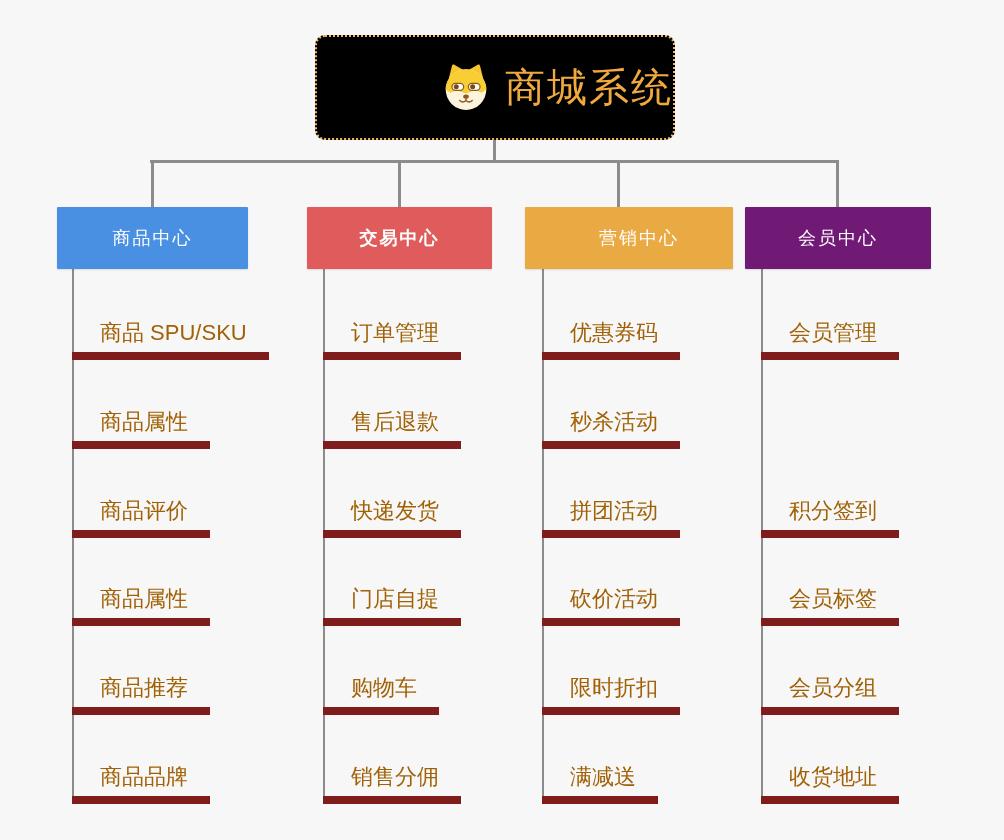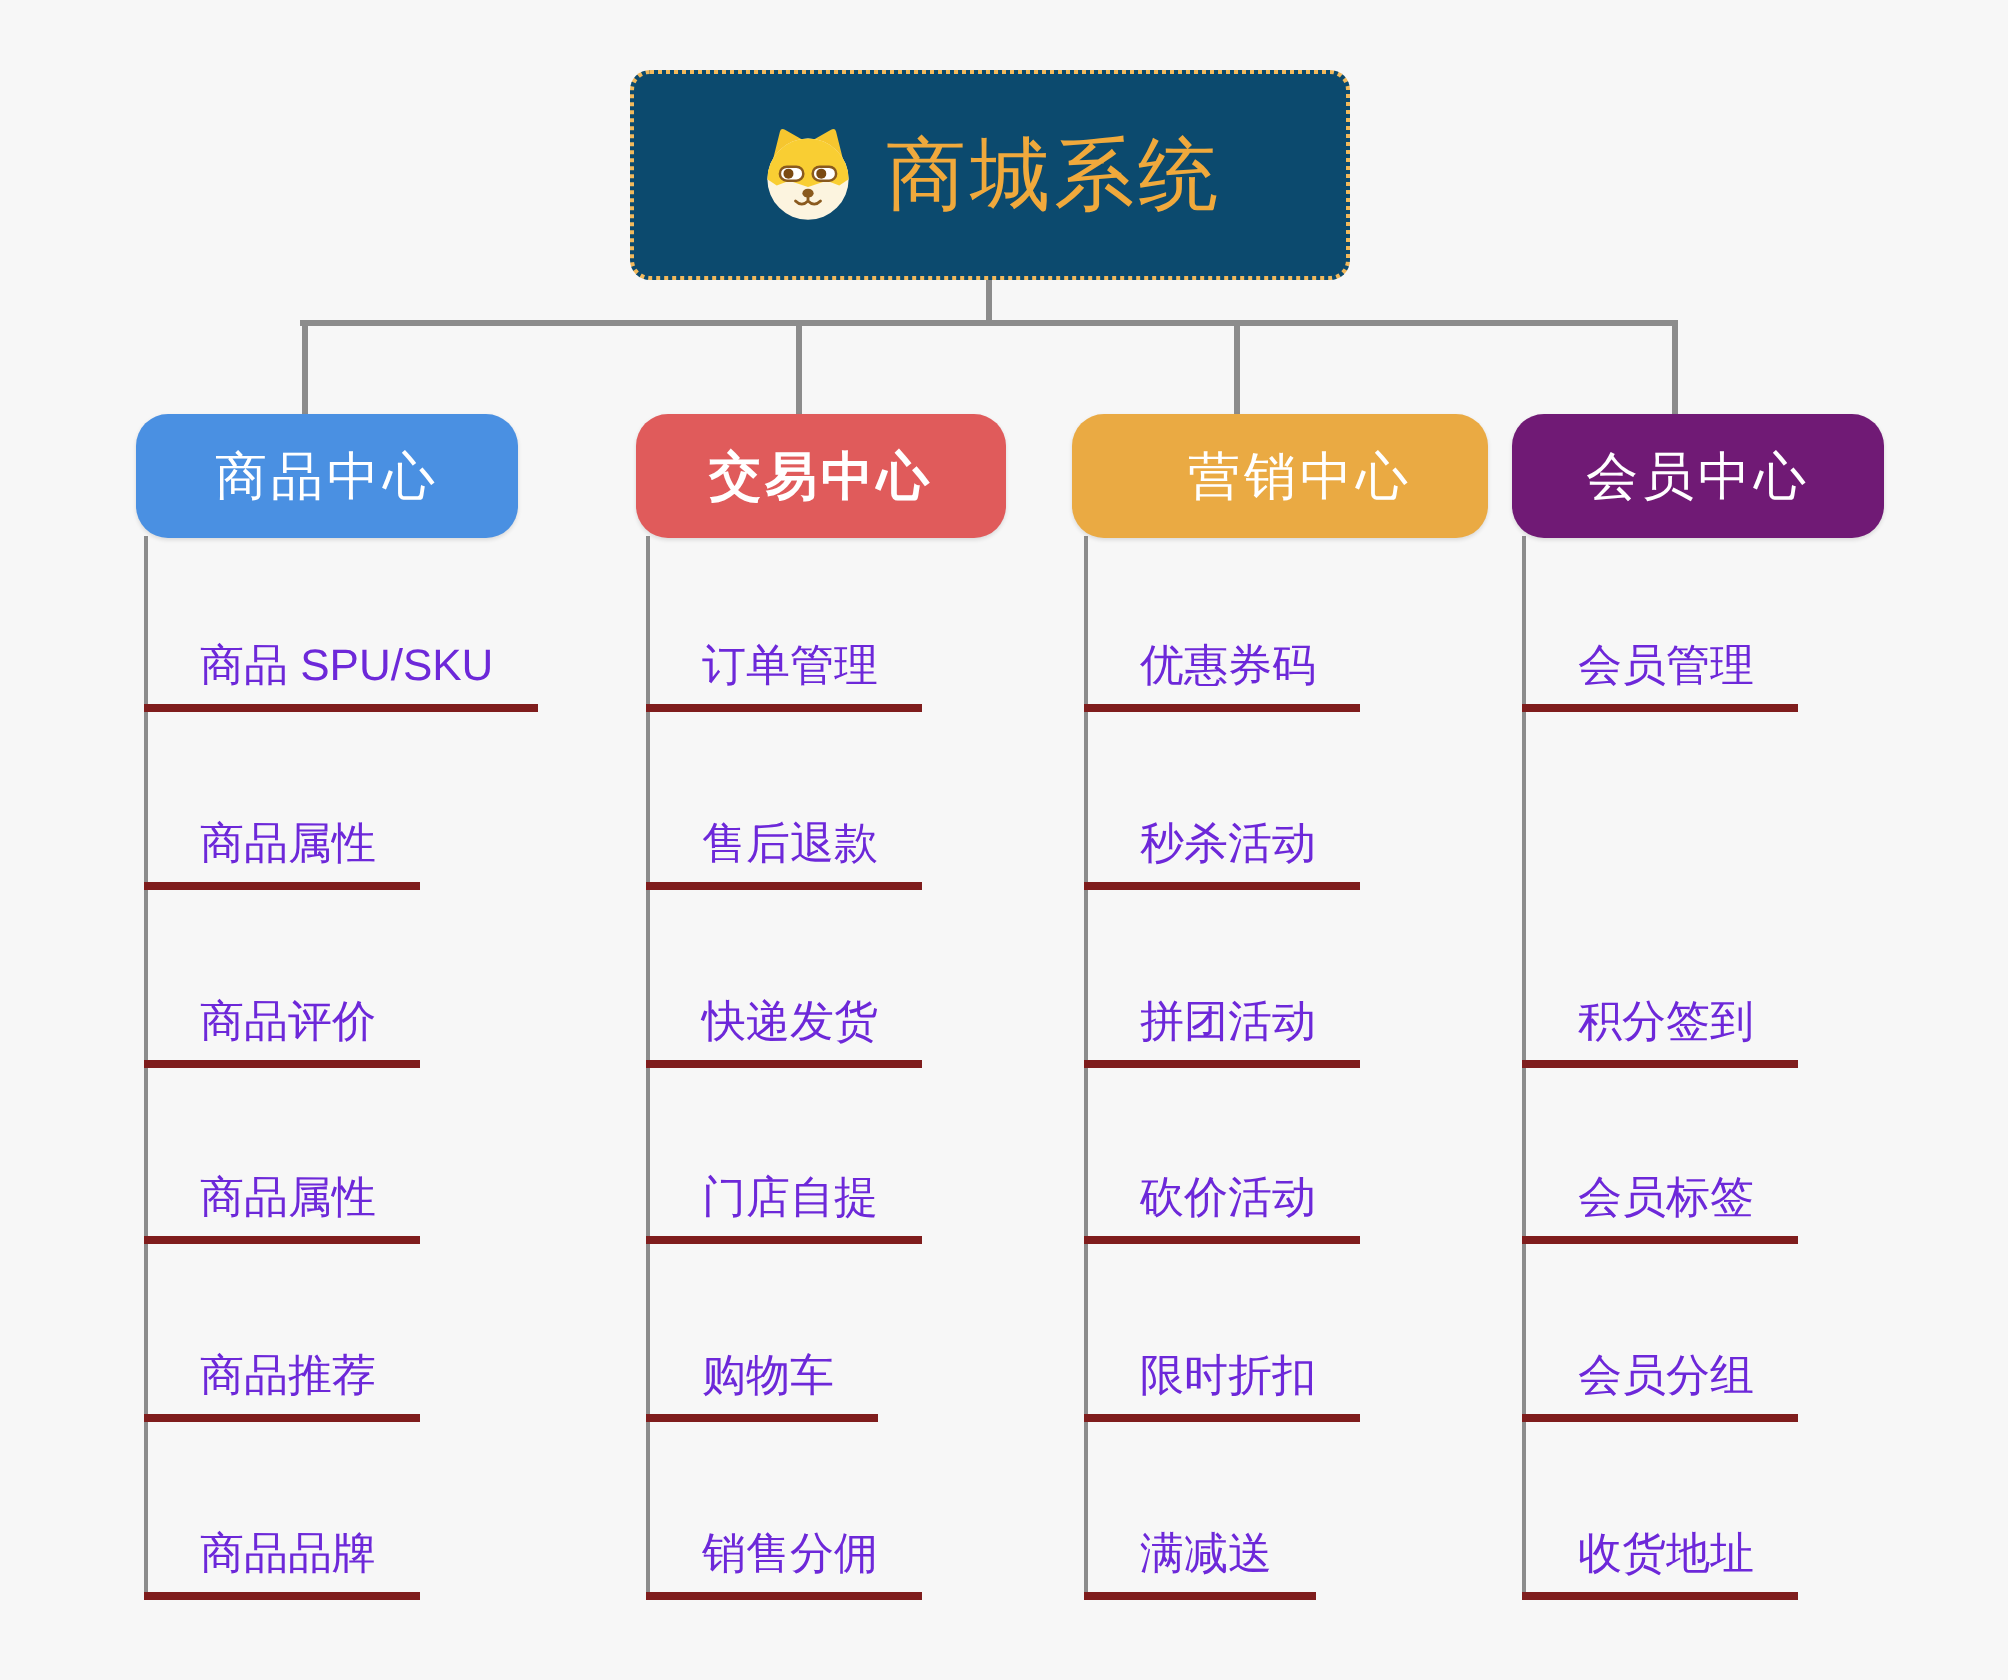--- a/index.html
+++ b/index.html
@@ -2,54 +2,53 @@
 <html><head>
 <meta charset="utf-8">
 <style>
   html,body{margin:0;padding:0;}
   body{font-family:"Liberation Sans","DejaVu Sans",sans-serif;}
   .canvas{position:relative;width:1004px;height:840px;background:#F7F7F7;overflow:hidden;}
 
   
   .root-node{
     position:absolute;left:315px;top:35px;width:360px;height:105px;
-    background:#0c4a6e;border:2px dotted #F2B95C;border-radius:10px;
-    box-sizing:border-box;display:flex;align-items:center;justify-content:center;
+    background:#000000;border:2px dotted #F2B95C;border-radius:10px;
+    box-sizing:border-box;display:flex;align-items:center;justify-content:flex-end;
     cursor:pointer;
   }
   .root-node .dog{width:50px;height:50px;margin-right:14px;flex:0 0 auto;}
   .root-title{font-size:40px;color:#F0A93C;letter-spacing:2px;white-space:nowrap;}
 
   
   .line{position:absolute;background:#8C8C8C;}
   .stem{left:493px;top:140px;width:3px;height:22px;}
   .hbar{left:150px;top:160px;width:689px;height:3px;}
   .drop{top:160px;width:3px;height:48px;}
   .drop1{left:151px}.drop2{left:398px}.drop3{left:617px}.drop4{left:836px}
   .trunk{top:268px;width:2px;height:532px;}
   .t1{left:72px}.t2{left:323px}.t3{left:542px}.t4{left:761px}
 
   
   .branch{
-    position:absolute;top:207px;height:62px;border-radius:16px;
+    position:absolute;top:207px;height:62px;border-radius:1px;
     display:flex;align-items:center;justify-content:center;
-    color:#FFFFFF;font-size:26px;letter-spacing:2px;cursor:pointer;
+    color:#FFFFFF;font-size:18px;letter-spacing:2px;cursor:pointer;
     box-shadow:0 1px 2px rgba(0,0,0,.12);
-    margin-left:11px;
   }
   .b1{left:57px;width:191px;}
   .b2{left:307px;width:185px;font-weight:bold;}
   .b3{left:525px;width:188px;}
   .b4{left:745px;width:186px;}
 
   
   .leaf{
     position:absolute;display:inline-block;white-space:nowrap;
-    font-size:22px;color:#6d28d9;line-height:28px;
-    padding:0 22px 5px 28px;border-bottom:4px solid #7f1d1d;
+    font-size:22px;color:#a16207;line-height:28px;
+    padding:0 22px 5px 28px;border-bottom:8px solid #7f1d1d;
     cursor:pointer;
   }
   .c1{left:72px}.c2{left:323px}.c3{left:542px}.c4{left:761px}
   .r1{top:319px}.r2{top:408px}.r3{top:497px}.r4{top:585px}.r5{top:674px}.r6{top:763px}
 </style>
 </head>
 <body>
 
 <div class="canvas">
 

